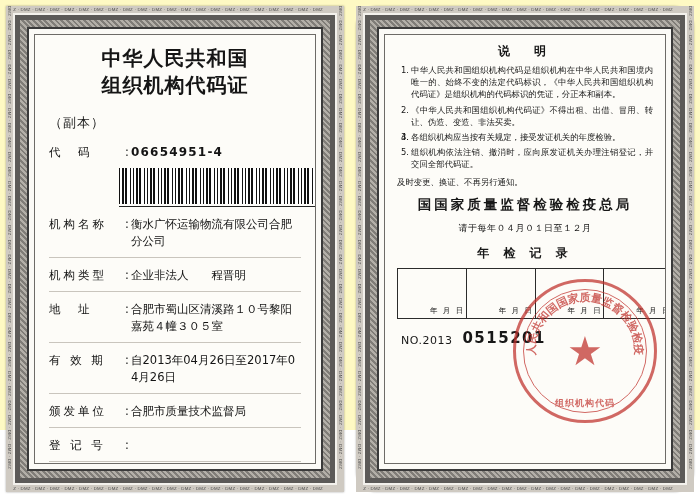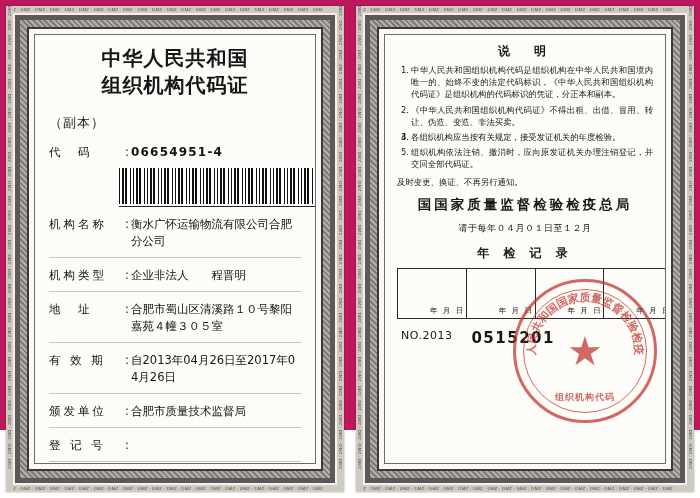--- a/index.html
+++ b/index.html
@@ -10,33 +10,33 @@
   body {
     width: 700px;
     height: 498px;
     font-family: "Liberation Sans", sans-serif;
     overflow: hidden;
   }
   .page {
     position: relative;
     width: 700px;
     height: 430px;
-    background: #be185d;
+    background: #fef9c3;
   }
 
   
   .cert {
     position: absolute;
     top: 6px;
     height: 486px;
     background: #f3f1ec;
     box-shadow: 0 0 2px rgba(0,0,0,.35);
   }
   .cert.left  { left: 6px;  width: 338px; }
-  .cert.right { left: 356px; width: 338px; }
+  .cert.right { left: 356px; width: 338px; border-radius: 21px; }
 
   
   .dmz-band {
     position: absolute;
     background: #cfcac2;
     color: #4a4a4a;
     font-size: 4.4px;
     letter-spacing: .2px;
     line-height: 7px;
     white-space: nowrap;
@@ -229,24 +229,23 @@
     vertical-align: bottom;
     text-align: right;
     font-size: 7.5px;
     letter-spacing: 1.5px;
     padding-bottom: 2px;
   }
 
   .no-row {
     margin-top: 10px;
     display: flex;
-    align-items: flex-start;
+    align-items: flex-end;
     justify-content: flex-start;
     padding-left: 4px;
-    gap: 9px;
   }
   .no-row .no-label {
     font-size: 11px;
     letter-spacing: .5px;
     margin-right: 10px;
   }
   .no-row .no-value {
     font-size: 15px;
     font-weight: bold;
     letter-spacing: 1.5px;
@@ -282,21 +281,21 @@
   .seal-text {
     position: absolute;
     left: 0; top: 0; width: 138px; height: 138px;
     color: #c0302b;
     font-size: 10px;
     font-family: "DejaVu Sans", sans-serif;
     font-weight: bold;
   }
   .seal-bottom {
     position: absolute;
-    left: 0; right: 0; bottom: 16px;
+    left: 0; right: 0; bottom: 10px;
     text-align: center;
     color: #c0302b;
     font-size: 9px;
     font-weight: bold;
     letter-spacing: 1px;
   }
 </style>
 </head>
 <body>
 

